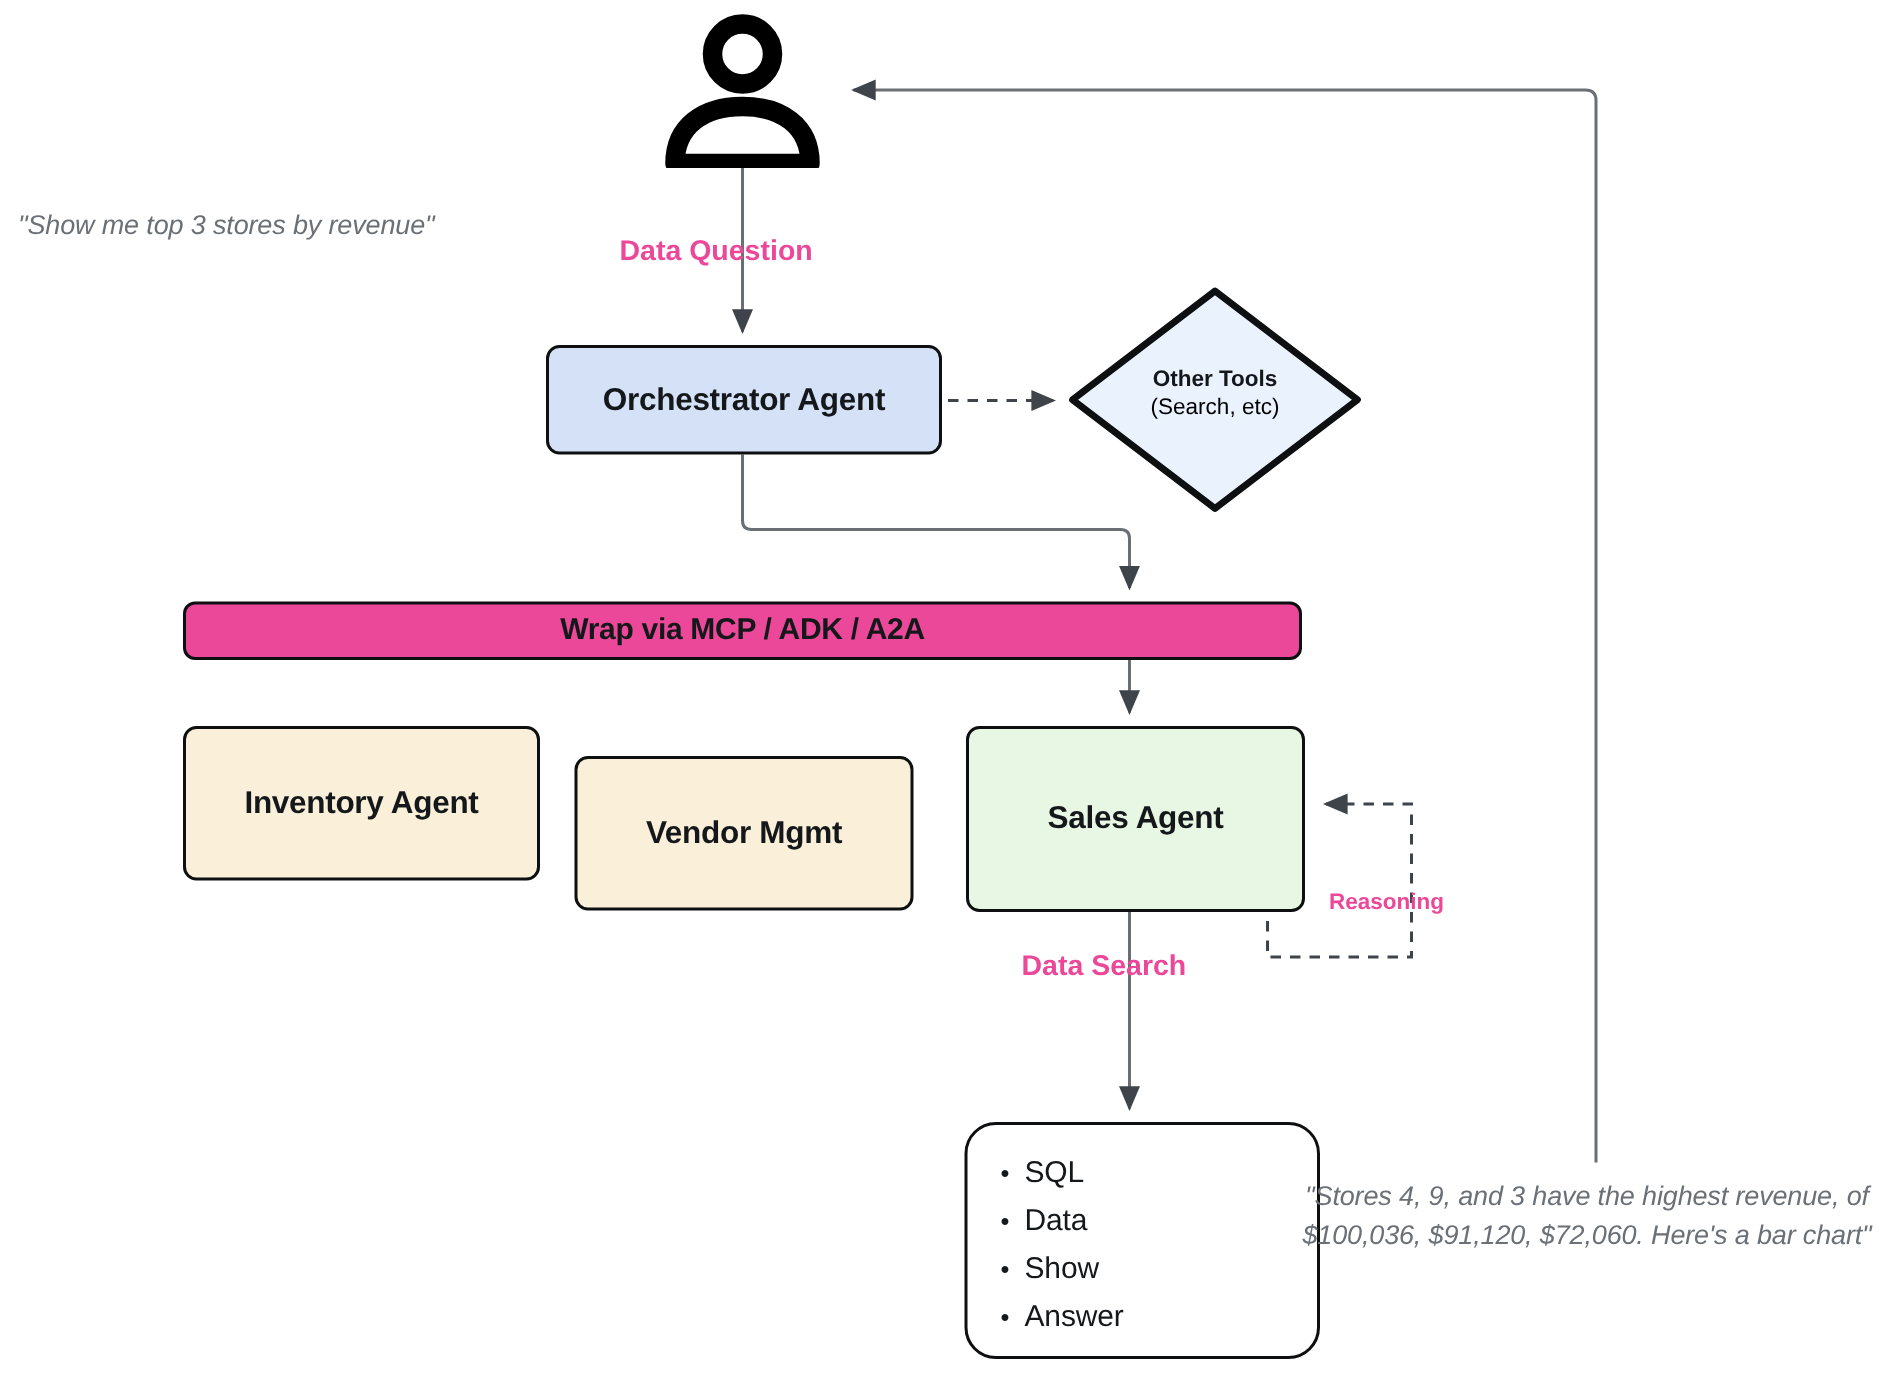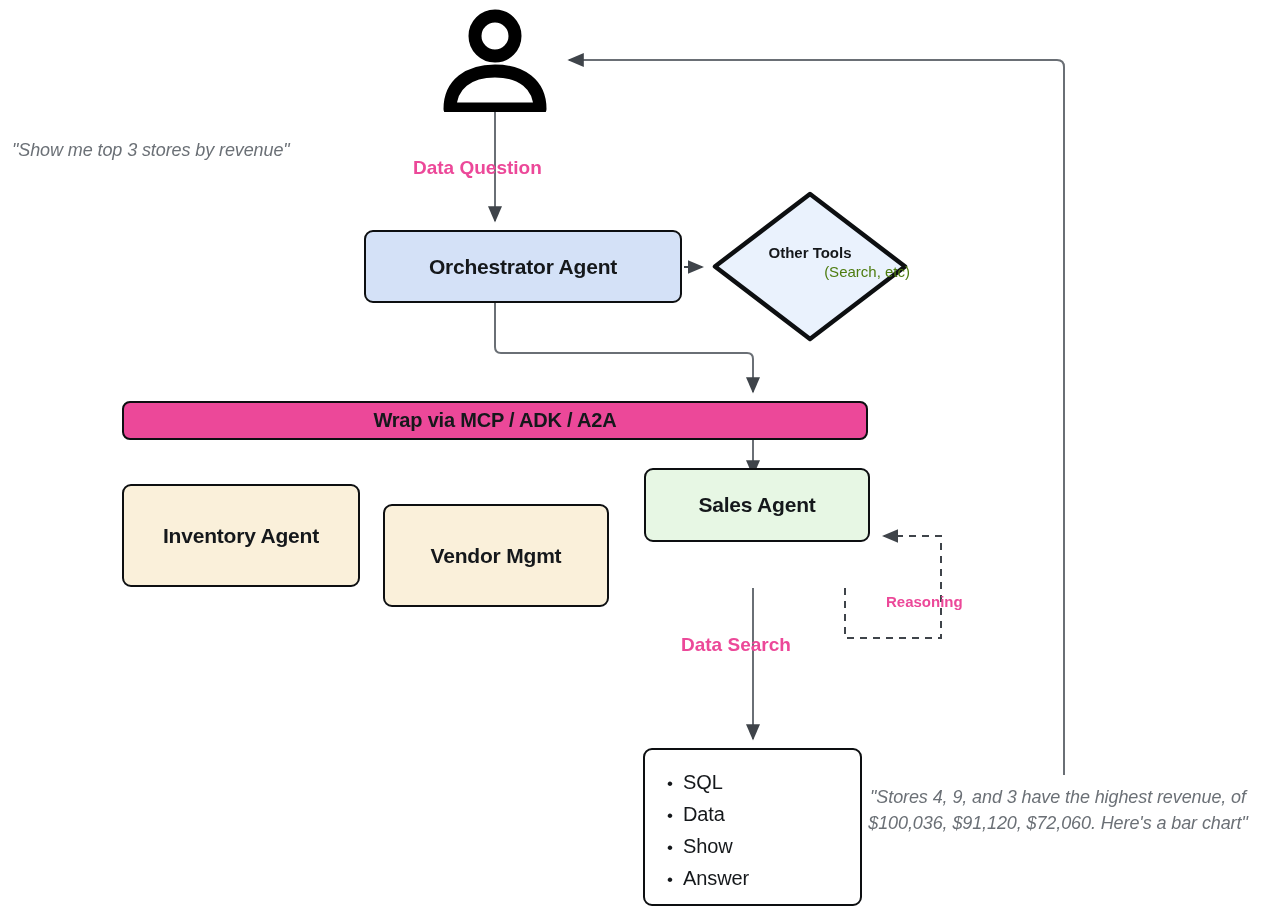--- a/index.html
+++ b/index.html
@@ -32,21 +32,21 @@
     border-radius: 9px;
     display: flex;
     align-items: center;
     justify-content: center;
     text-align: center;
     color: #15181b;
     font-weight: bold;
     letter-spacing: -0.2px;
   }
   .node-orchestrator {
-    left: 364px; top: 230px; width: 318px; height: 73px;
+    left: 364px; top: 230px; width: 264px; height: 73px;
     background: #d4e1f7;
     font-size: 21px;
   }
   .node-mcp {
     left: 122px; top: 401px; width: 746px; height: 39px;
     background: #ec4899;
     border-radius: 8px;
     font-size: 20px;
   }
   .node-inventory {
@@ -54,28 +54,28 @@
     background: #faf0da;
     font-size: 21px;
   }
   .node-vendor {
     left: 383px; top: 484px; width: 226px; height: 103px;
     background: #faf0da;
     font-size: 21px;
     margin-top: 20px;
   }
   .node-sales {
-    left: 644px; top: 468px; width: 226px; height: 74px;
+    left: 644px; top: 484px; width: 226px; height: 124px;
     background: #e7f7e4;
     font-size: 21px;
   }
   .node-output {
-    left: 643px; top: 748px; width: 219px; height: 158px;
+    left: 643px; top: 748px; width: 237px; height: 158px;
     background: #ffffff;
-    border-radius: 9px;
+    border-radius: 21px;
     display: block;
     font-weight: normal;
   }
   .output-list {
     margin: 0;
     padding: 16px 0 0 22px;
     list-style: none;
   }
   .output-list li {
     font-size: 20px;
@@ -106,22 +106,21 @@
   .diamond-title {
     display: block;
     font-size: 15px;
     font-weight: bold;
     color: #15181b;
   }
   .diamond-sub {
     display: block;
     font-size: 15px;
     font-weight: normal;
-    color: #4d7c0f;
-    text-align: right;
+    color: #000000;
   }
   .edge-label {
     position: absolute;
     font-weight: bold;
     color: #ec4899;
     white-space: nowrap;
   }
   .label-data-question {
     left: 413px; top: 157px;
     font-size: 19px;

